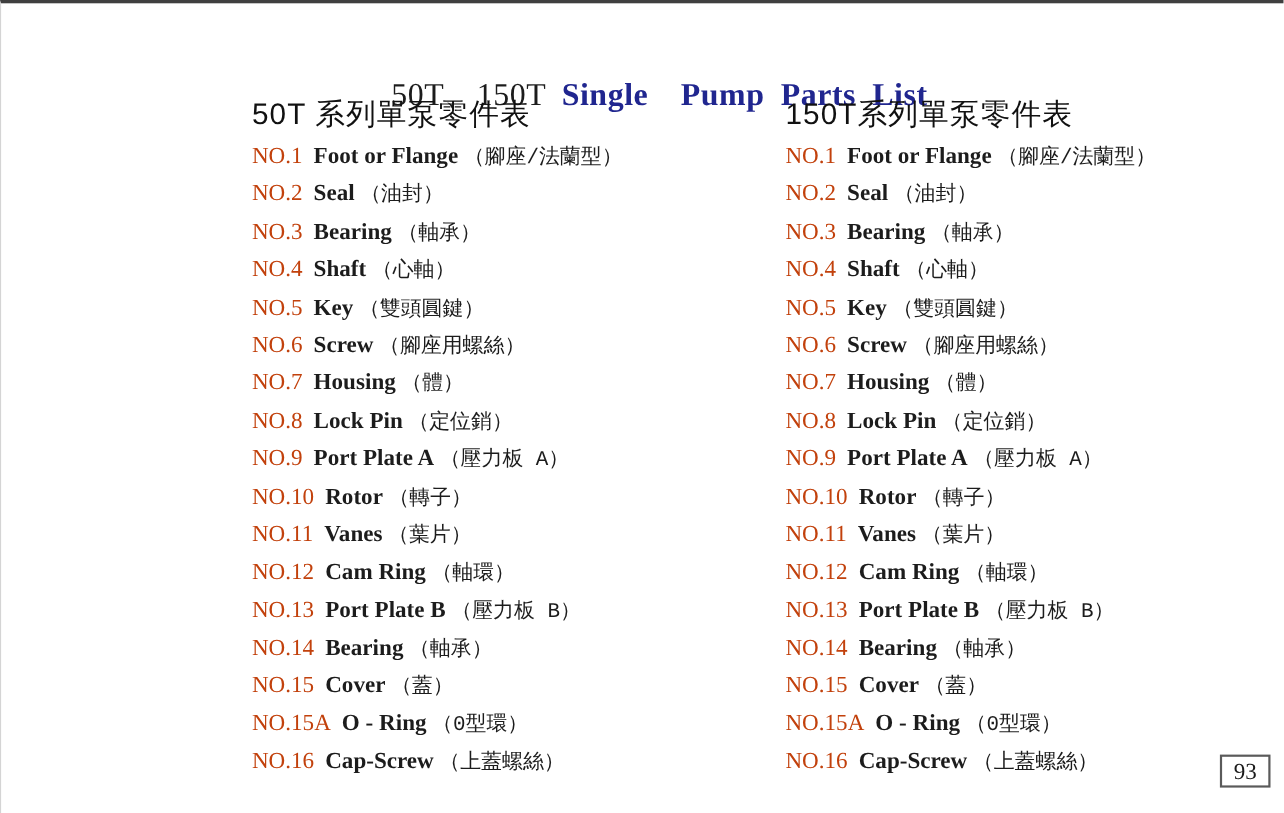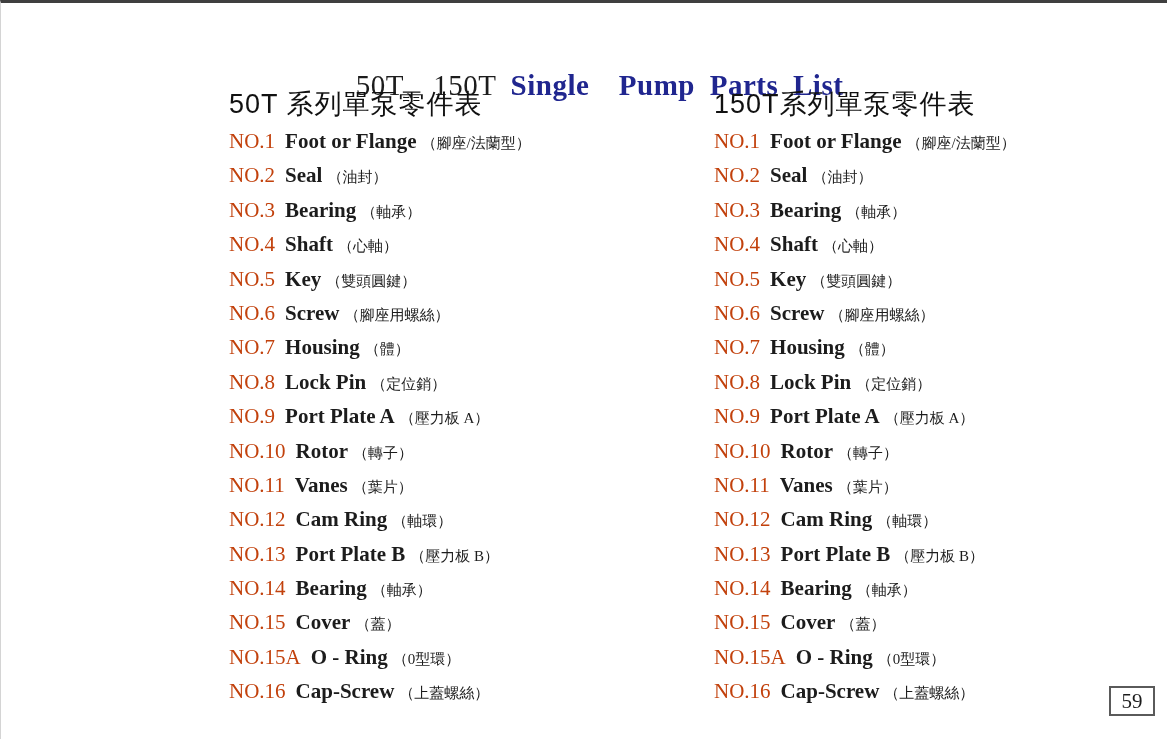--- a/index.html
+++ b/index.html
@@ -64,22 +64,22 @@
     margin-right: 10px;
   }
   .item .en {
     color: #1c1c1c;
     font-family: "Liberation Serif", serif;
     margin-right: 5px;
     font-weight: bold;
   }
   .item .zh {
     color: #1c1c1c;
-    font-family: Liberation Serif, serif;
-    font-size: 15px;
+    font-family: Liberation Mono, monospace;
+    font-size: 19px;
   }
   .page-number-box {
     position: absolute;
     left: 1108px; top: 683px;
     width: 46px; height: 30px;
     border: 2px solid #5a5a5a;
     background: #ffffff;
     text-align: center;
     line-height: 27px;
     font-size: 21px;
@@ -135,15 +135,15 @@
         <div class="item"><span class="no">NO.11</span><span class="en">Vanes</span><span class="zh">（葉片）</span></div>
         <div class="item"><span class="no">NO.12</span><span class="en">Cam Ring</span><span class="zh">（軸環）</span></div>
         <div class="item"><span class="no">NO.13</span><span class="en">Port Plate B</span><span class="zh">（壓力板 B）</span></div>
         <div class="item"><span class="no">NO.14</span><span class="en">Bearing</span><span class="zh">（軸承）</span></div>
         <div class="item"><span class="no">NO.15</span><span class="en">Cover</span><span class="zh">（蓋）</span></div>
         <div class="item"><span class="no">NO.15A</span><span class="en">O - Ring</span><span class="zh">（0型環）</span></div>
         <div class="item"><span class="no">NO.16</span><span class="en">Cap-Screw</span><span class="zh">（上蓋螺絲）</span></div>
       </div>
   </div>
 
-  <div class="page-number-box">59</div>
+  <div class="page-number-box">93</div>
 
 </div>
 
 </body></html>

